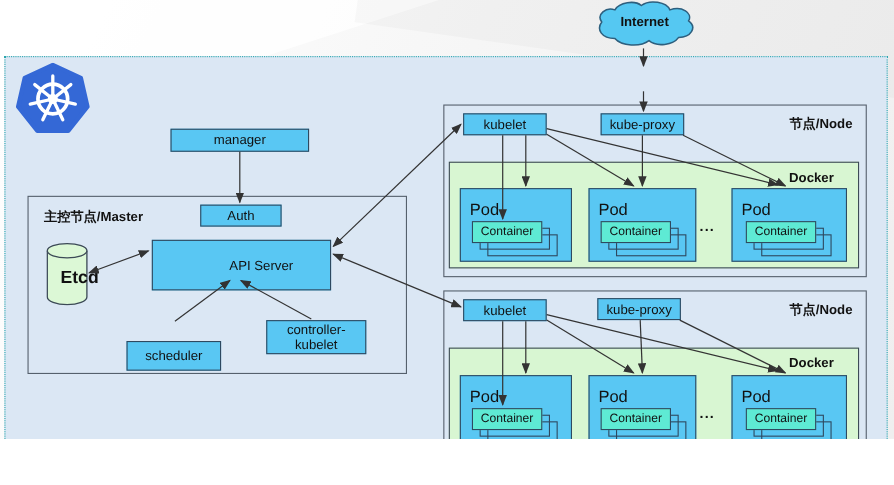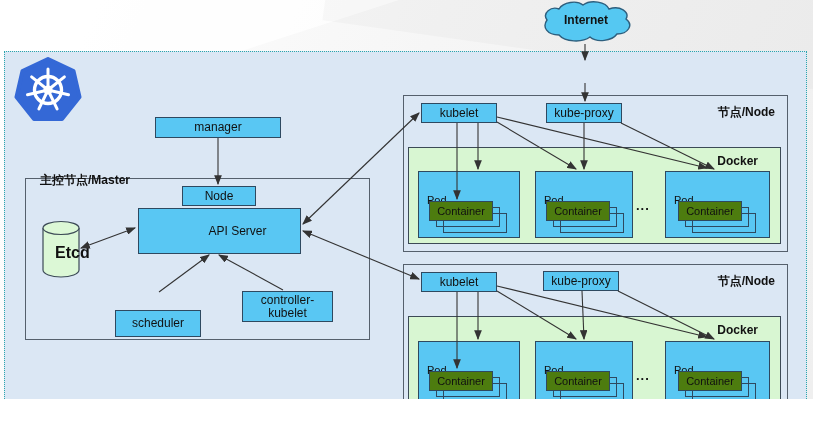--- a/index.html
+++ b/index.html
@@ -25,25 +25,25 @@
   .outline{
     position:absolute;border:1px solid #55606c;box-sizing:border-box;background:transparent;
   }
   .area-label{position:absolute;font-weight:bold;font-size:12px;color:#111;}
   .docker-area{
     position:absolute;background:#d8f6d2;border:1px solid #3c4a56;box-sizing:border-box;
   }
   .pod{
     position:absolute;background:#59c7f3;border:1px solid #2e4960;box-sizing:border-box;
   }
-  .pod-label{position:absolute;left:8px;top:22px;font-size:11px;color:#111;}
+  .pod-label{position:absolute;left:8px;top:10px;font-size:15px;color:#111;}
   .stack{position:absolute;left:10px;top:29px;width:80px;height:34px;}
   .ghost{position:absolute;width:64px;height:20px;border:1px solid #2e4960;box-sizing:border-box;}
   .cfront{
-    position:absolute;left:0;top:0;width:64px;height:20px;background:#4d7c0f;
+    position:absolute;left:0;top:0;width:64px;height:20px;background:#5eead4;
     border:1px solid #2e4960;box-sizing:border-box;display:flex;align-items:center;
     justify-content:center;font-size:11px;
   }
   .ellipsis{position:absolute;font-size:13px;font-weight:bold;letter-spacing:1px;}
   .two-line{white-space:pre-line;}
   .cloudwrap{position:absolute;left:538px;top:1px;width:96px;height:44px;}
   .cloud-label{
     position:absolute;left:0;top:12px;width:96px;text-align:center;
     font-size:12px;font-weight:bold;color:#111;
   }
@@ -83,24 +83,24 @@
       <line x1="35" y1="33" x2="25.9" y2="51.9"></line>
       <line x1="35" y1="33" x2="14.5" y2="37.7"></line>
       <line x1="35" y1="33" x2="18.6" y2="19.9"></line>
     </g>
     <circle cx="35" cy="33" r="4.6" fill="#ffffff"></circle>
   </svg>
 
   <div class="box" style="left:155px;top:117px;width:126px;height:21px;">manager</div>
 
   <div class="outline" style="left:25px;top:178px;width:345px;height:162px;"></div>
-  <div class="area-label" style="left:40px;top:172px;">主控节点/Master</div>
-
-  <div class="box" style="left:182px;top:186px;width:74px;height:20px;">Node</div>
-  <div class="box" style="left:138px;top:208px;width:163px;height:46px;padding-left:36px;">API Server</div>
+  <div class="area-label" style="left:40px;top:189px;">主控节点/Master</div>
+
+  <div class="box" style="left:182px;top:186px;width:74px;height:20px;">Auth</div>
+  <div class="box" style="left:138px;top:218px;width:163px;height:46px;padding-left:36px;">API Server</div>
 
   <div class="etcdwrap">
     <svg width="38" height="58" viewBox="0 0 38 58">
       <path d="M1,8 L1,50 A18,7 0 0 0 37,50 L37,8" fill="#dcf8d6" stroke="#3c4a56" stroke-width="1.2"></path>
       <ellipse cx="19" cy="8" rx="18" ry="6.5" fill="#dcf8d6" stroke="#3c4a56" stroke-width="1.2"></ellipse>
     </svg>
     <div class="etcd-label">Etcd</div>
   </div>
 
   <div class="box" style="left:115px;top:310px;width:86px;height:27px;">scheduler</div>

